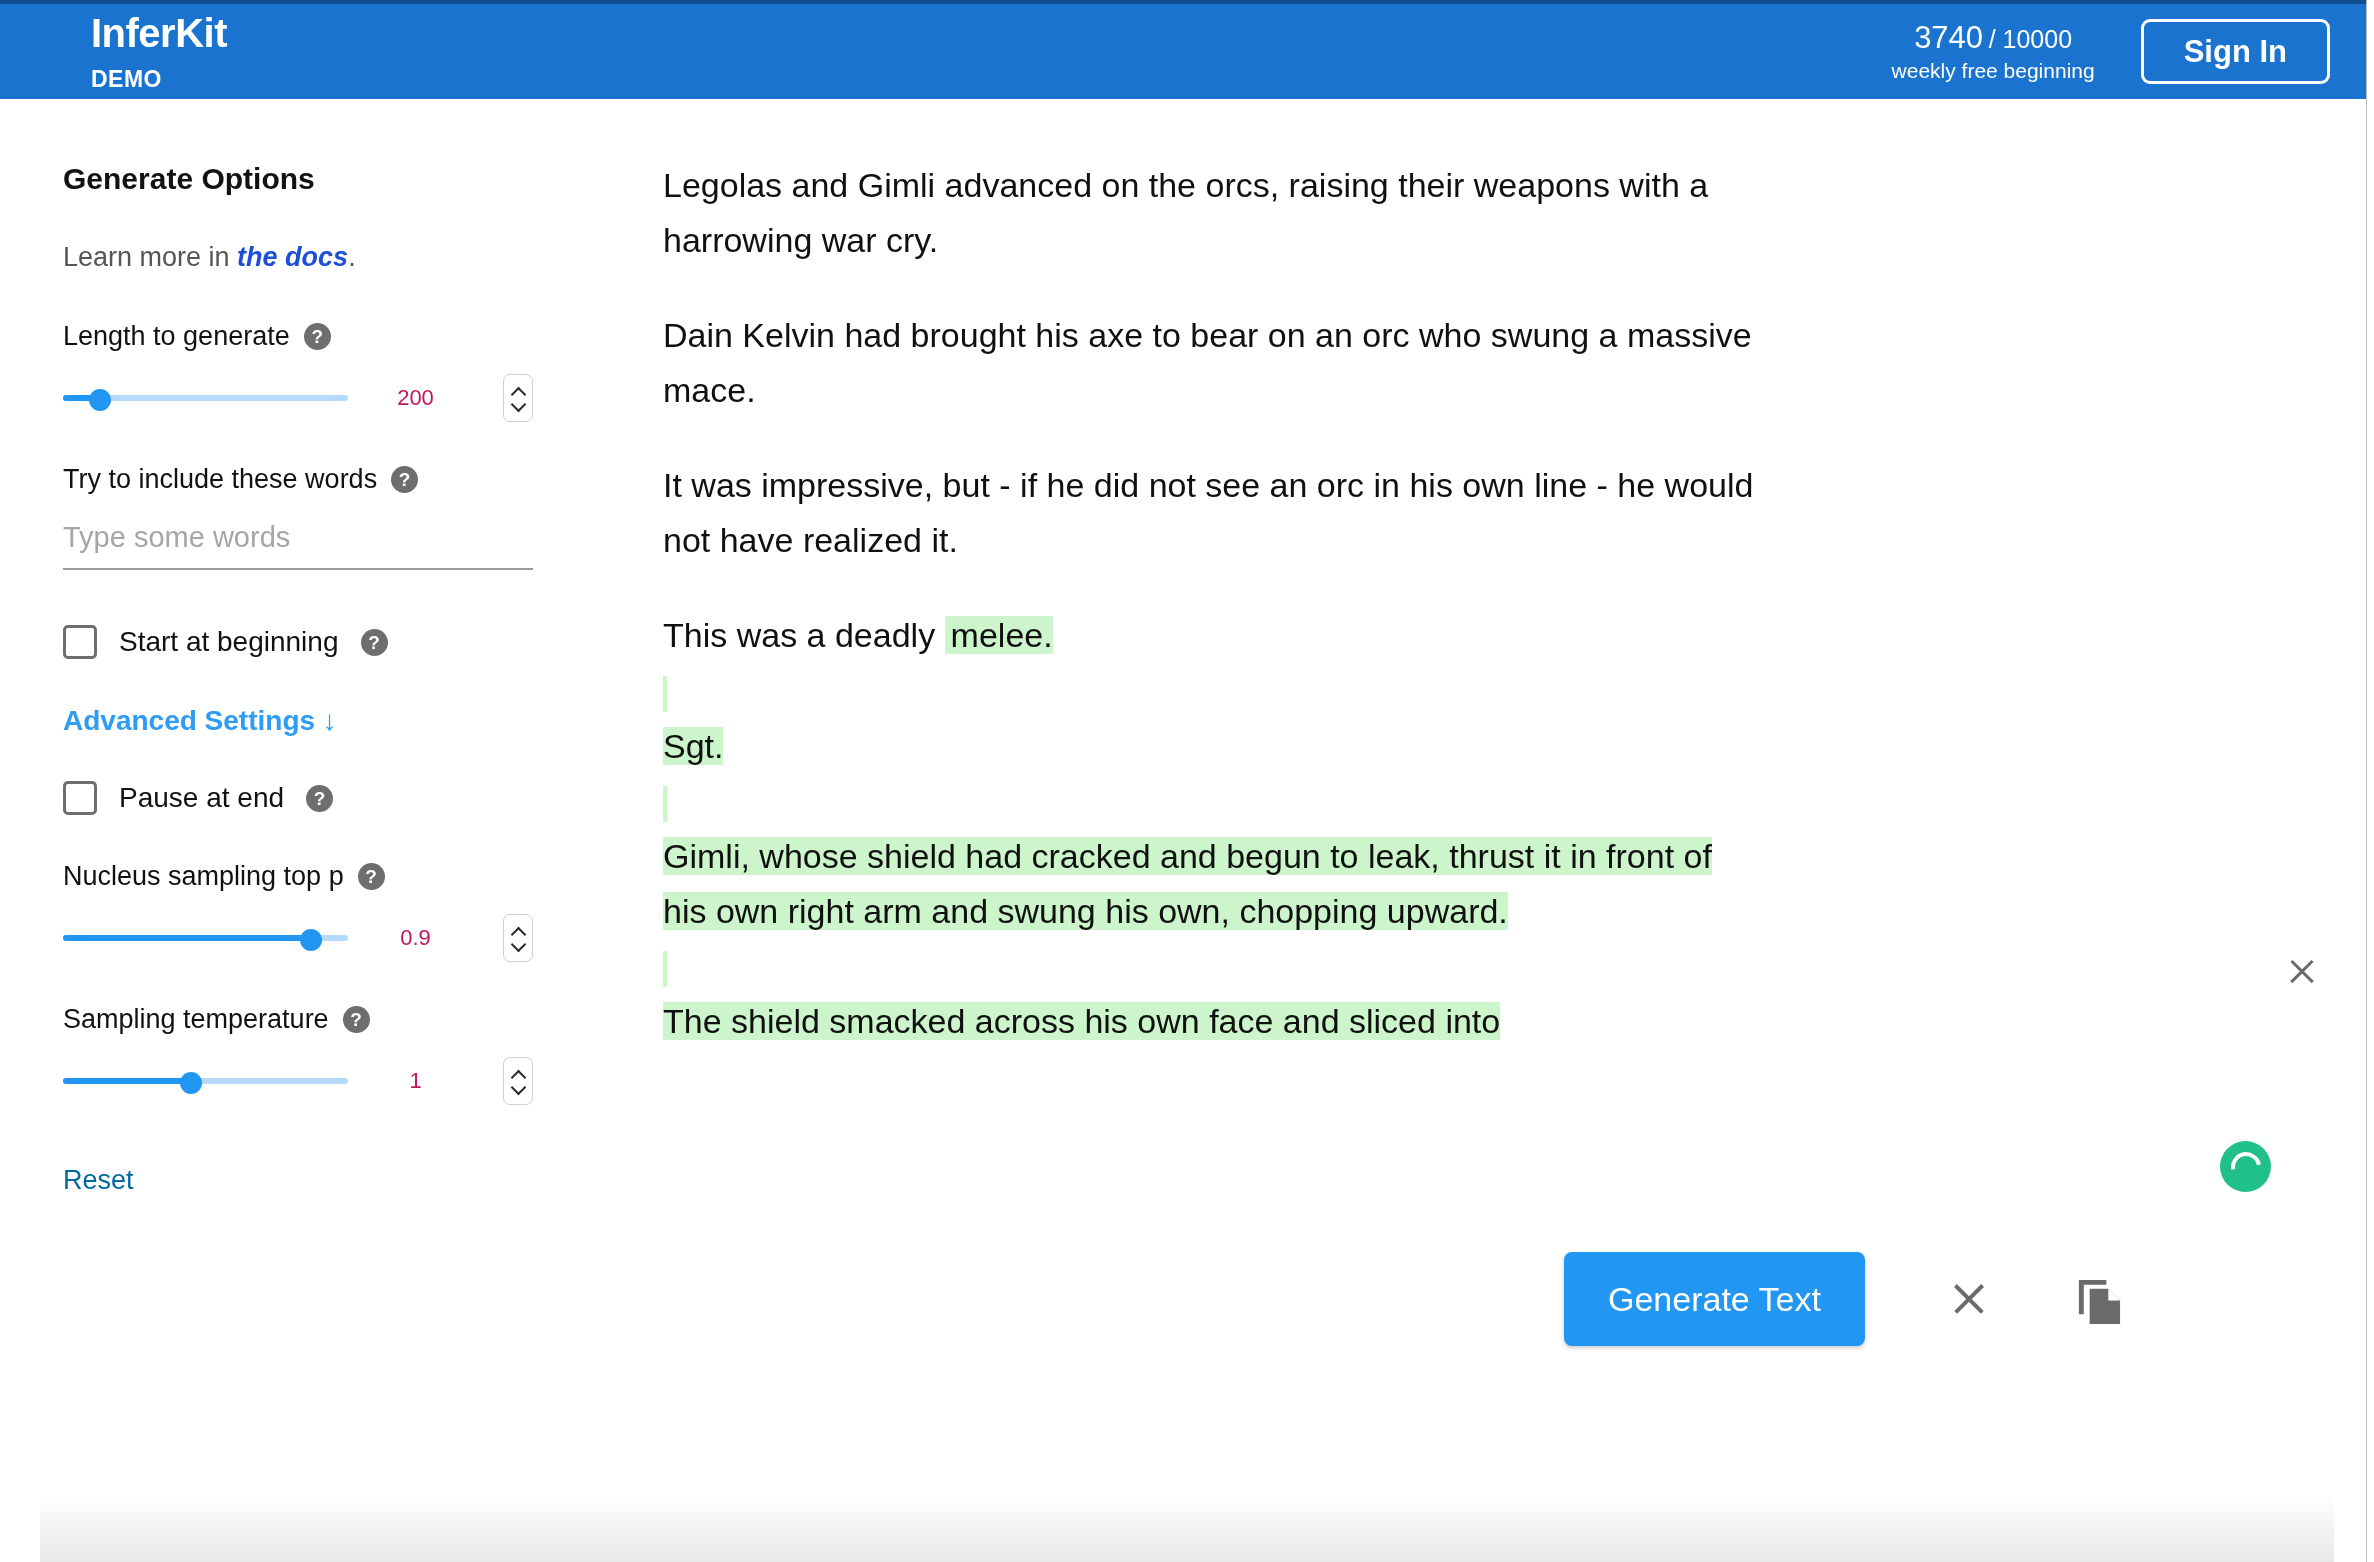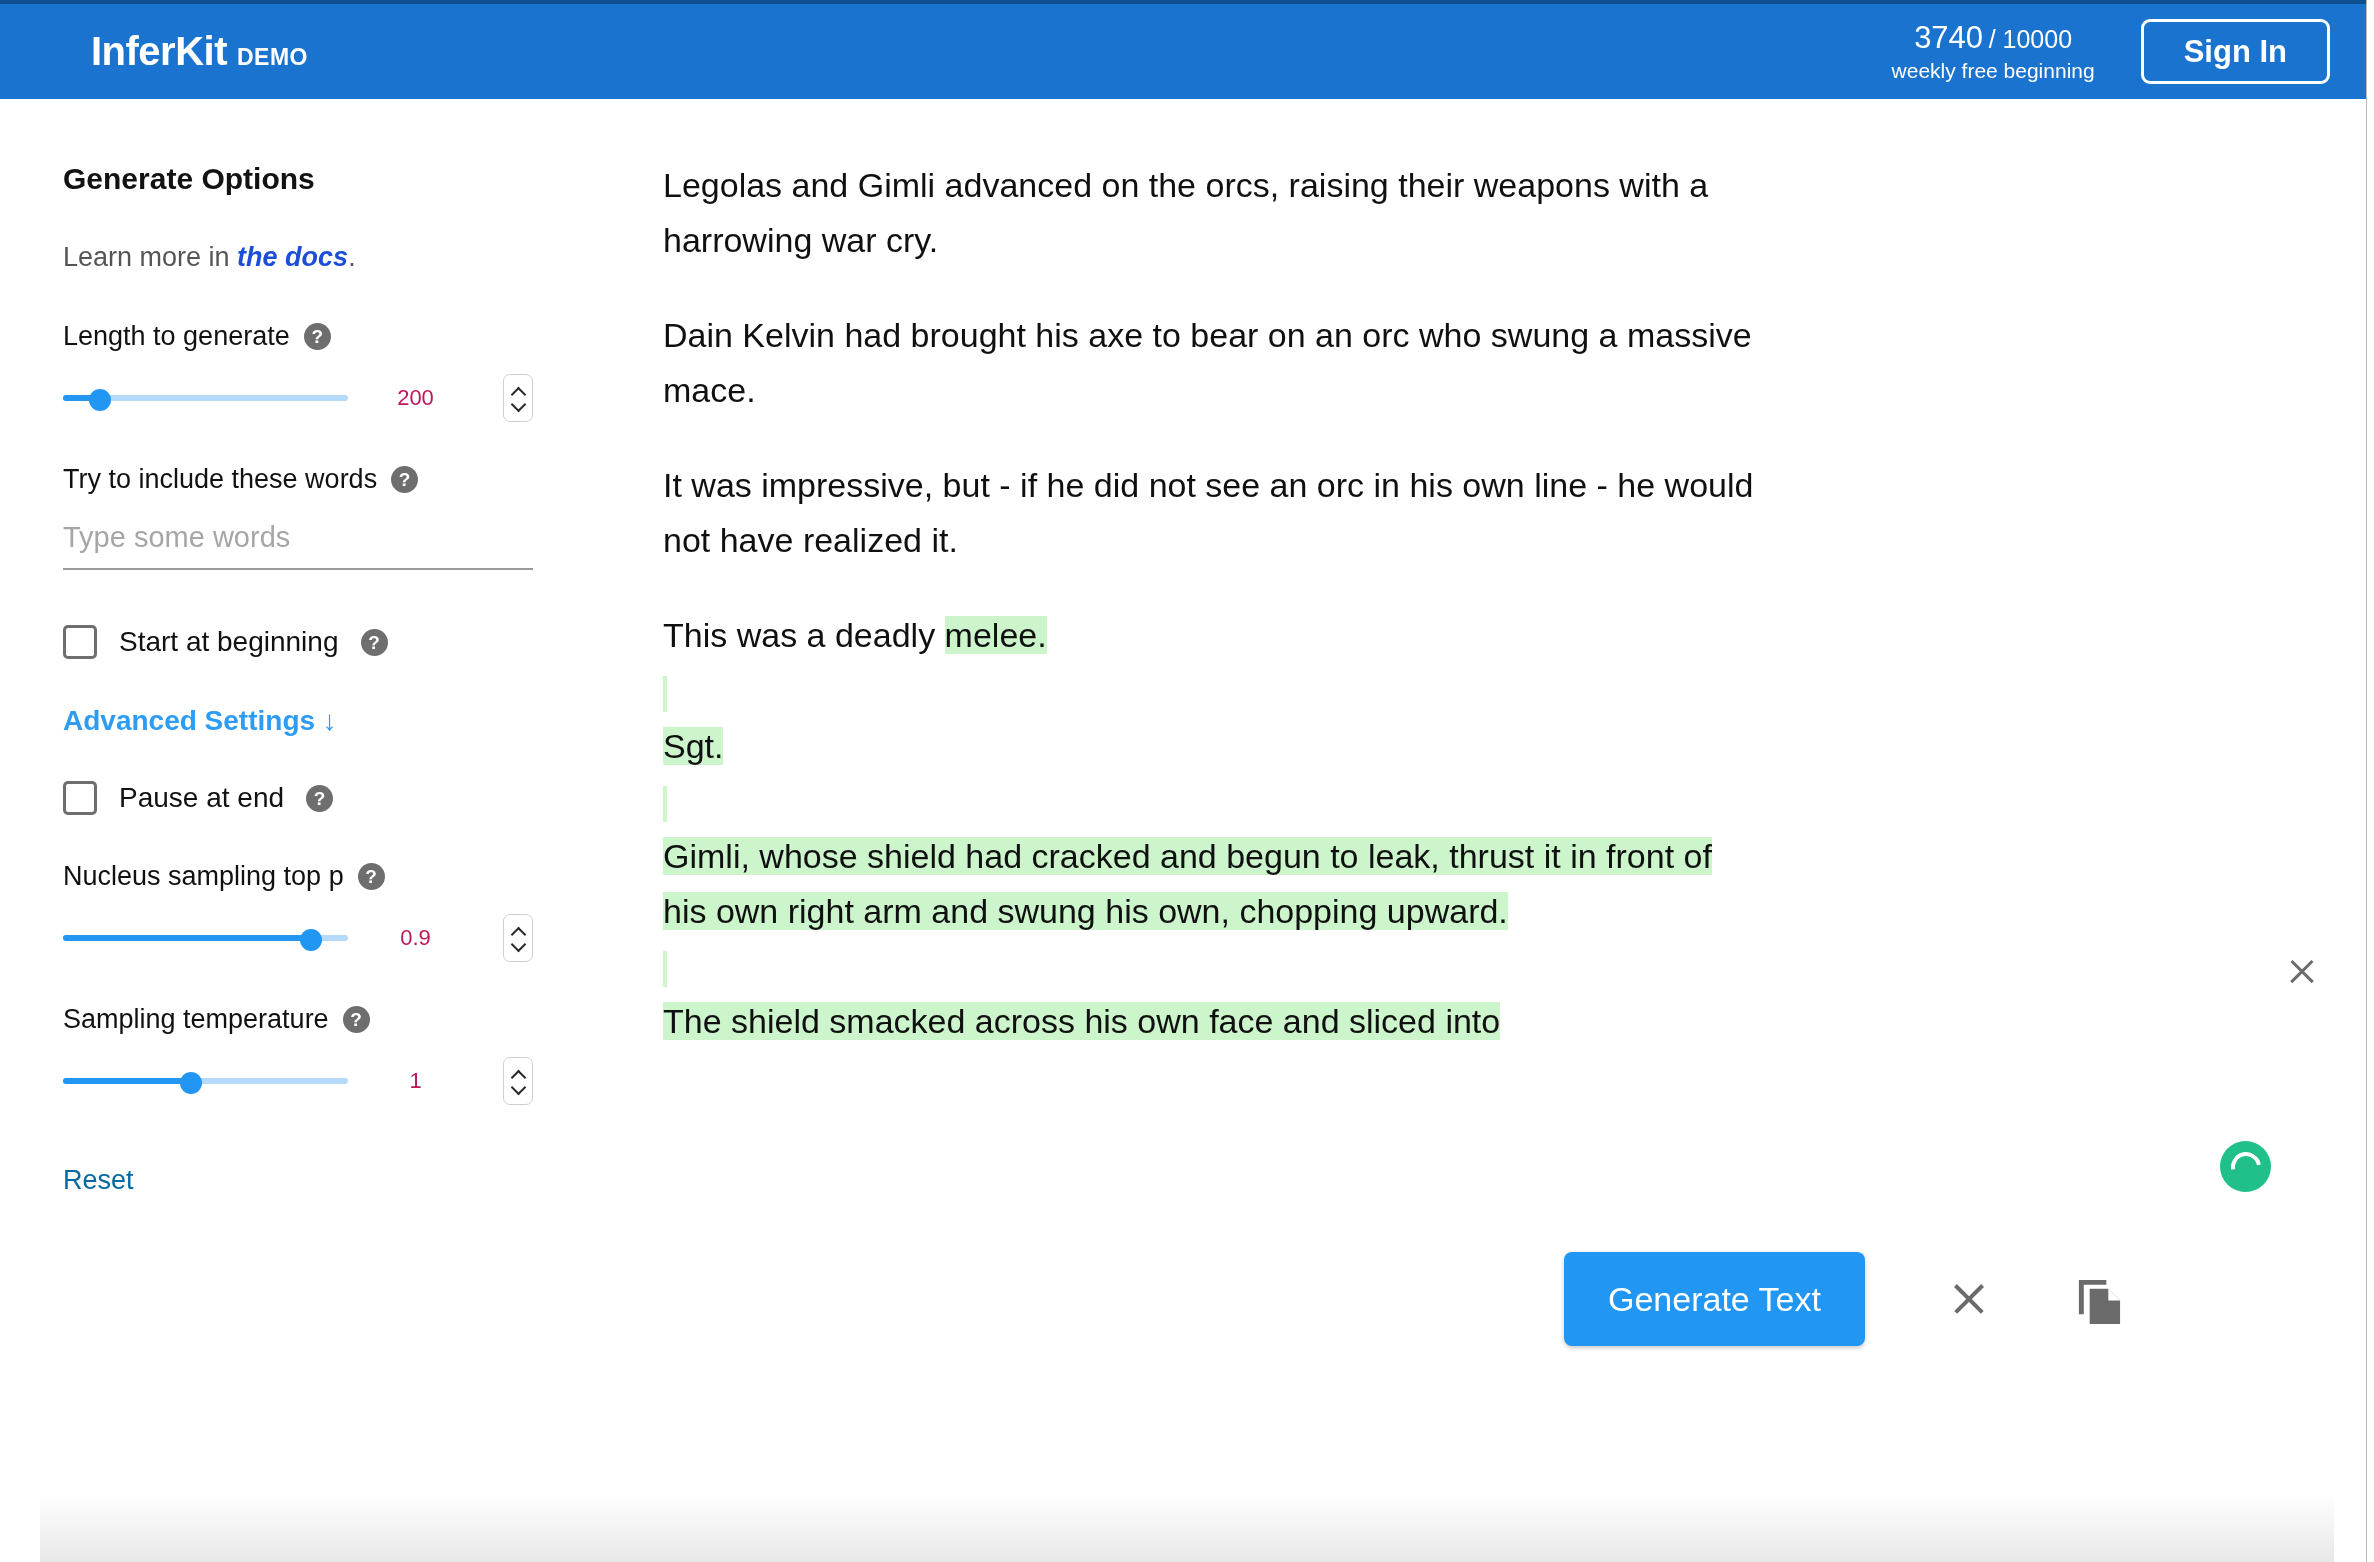--- a/index.html
+++ b/index.html
@@ -33,20 +33,21 @@
     display: flex;
     align-items: center;
     justify-content: space-between;
     padding: 0 36px 0 91px;
   }
   .brand {
     display: flex;
     align-items: baseline;
     gap: 10px;
     user-select: none;
+    flex-direction: column;
   }
   .brand-name {
     color: #ffffff;
     font-size: 40px;
     font-weight: bold;
     letter-spacing: -0.5px;
   }
   .brand-demo {
     color: #ffffff;
     font-size: 23px;
@@ -524,21 +525,21 @@
       <a class="reset-link">Reset</a>
     </div>
 
     <div class="main">
 
       <div class="editor">
         <p class="para">Legolas and Gimli advanced on the orcs, raising their weapons with a harrowing war cry.</p>
         <p class="para">Dain Kelvin had brought his axe to bear on an orc who swung a massive mace.</p>
         <p class="para">It was impressive, but - if he did not see an orc in his own line - he would not have realized it.</p>
 
-        <p class="para hl-line"><span>This was a deadly </span><span class="hl" style="background: rgb(204, 245, 204);">melee.</span></p>
+        <p class="para hl-line"><span>This was a deadly </span><span class="hl" style="background: rgb(204, 245, 204); padding-left: 6px;">melee.</span></p>
 
         <p class="para hl-line"><span class="hl-blank" style="background: rgb(204, 245, 204);"></span></p>
 
         <p class="para hl-line"><span class="hl" style="background: rgb(204, 245, 204);">Sgt.</span></p>
 
         <p class="para hl-line"><span class="hl-blank" style="background: rgb(204, 245, 204);"></span></p>
 
         <p class="para hl-line"><span class="hl" style="background: rgb(204, 245, 204);">Gimli, whose shield had cracked and begun to leak, thrust it in front of his own right arm and swung his own, chopping upward.</span></p>
 
         <p class="para hl-line"><span class="hl-blank" style="background: rgb(204, 245, 204);"></span></p>

